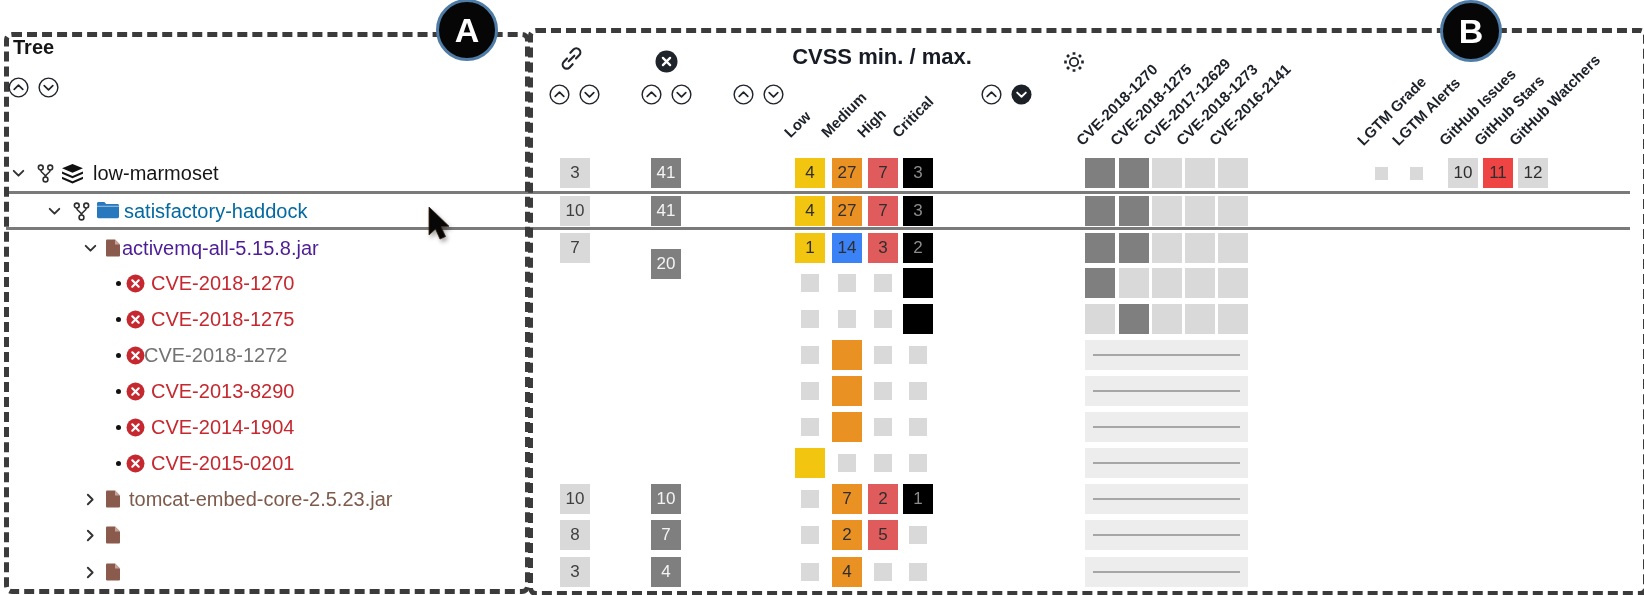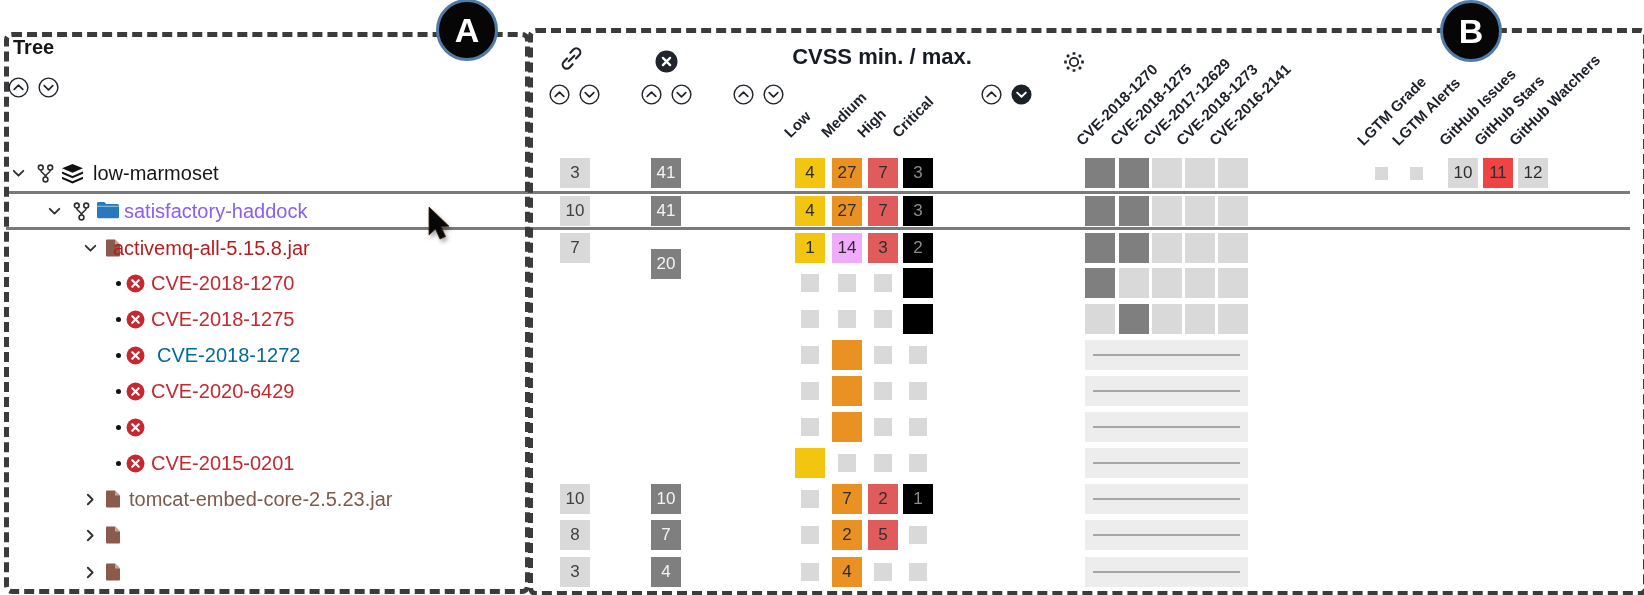--- a/index.html
+++ b/index.html
@@ -146,31 +146,31 @@
         <span class="t-ico" style="left:71px;top:5px"><svg width="21" height="21" viewBox="0 0 20 20" fill="none" stroke="#2e2e2e" stroke-width="1.5">
             <circle cx="5.5" cy="4.3" r="2.3"></circle>
             <circle cx="14.5" cy="4.3" r="2.3"></circle>
             <circle cx="10" cy="15.7" r="2.3"></circle>
             <path d="M5.5 6.6 C5.5 10.4 10 9.4 10 13.4 M14.5 6.6 C14.5 10.4 10 9.4 10 13.4"></path>
           </svg></span>
         <span class="t-ico" style="left:97px;top:5px"><svg width="22" height="18" viewBox="0 0 21 17" fill="#2878bd">
             <path d="M0 2.2 C0 1.4 .6 .8 1.4 .8 H7 l1.8 2 H19.6 c.8 0 1.4 .6 1.4 1.4 V15 c0 .8 -.6 1.4 -1.4 1.4 H1.4 C.6 16.4 0 15.8 0 15 Z"></path>
             <rect x="0" y="4.4" width="21" height="1.2" fill="#fff" opacity=".45"></rect>
           </svg></span>
-        <span class="tree-label" style="left:124px;color:#8b5cf6">satisfactory-haddock</span>
+        <span class="tree-label" style="left:124px;color:#0369a1">satisfactory-haddock</span>
       </div>
       <div class="tree-row" style="left:0;top:233px;width:514px">
         <span class="t-ico" style="left:82px;top:7px"><svg width="17" height="17" viewBox="0 0 16 16">
             <path d="M3.5 5.5 8 10 12.5 5.5" fill="none" stroke="#333" stroke-width="1.8" stroke-linecap="round" stroke-linejoin="round"></path>
           </svg></span>
         <span class="t-ico" style="left:105px;top:5px"><svg width="16" height="20" viewBox="0 0 16 19">
             <path d="M1 2 a1 1 0 0 1 1 -1 H10 l5 5 V17 a1 1 0 0 1 -1 1 H2 a1 1 0 0 1 -1 -1 Z" fill="#8a5a4c"></path>
             <path d="M10 1 l5 5 h-5 Z" fill="#c9a299"></path>
           </svg></span>
-        <span class="tree-label" style="left:113px;color:#b91c1c">activemq-all-5.15.8.jar</span>
+        <span class="tree-label" style="left:122px;color:#4c1d95">activemq-all-5.15.8.jar</span>
       </div>
       <div class="tree-row" style="left:0;top:268px;width:514px">
         <span class="bullet" style="left:116px;top:13px"></span>
         <span class="t-ico" style="left:126px;top:6px"><svg width="19" height="19" viewBox="0 0 19 19">
             <circle cx="9.5" cy="9.5" r="9" fill="#c5282f"></circle>
             <path d="M6.3 6.3 12.7 12.7 M12.7 6.3 6.3 12.7" stroke="#fff" stroke-width="2.2" stroke-linecap="round"></path>
           </svg></span>
         <span class="tree-label" style="left:151px;color:#c5282f">CVE-2018-1270</span>
       </div>
       <div class="tree-row" style="left:0;top:304px;width:514px">
@@ -180,36 +180,37 @@
             <path d="M6.3 6.3 12.7 12.7 M12.7 6.3 6.3 12.7" stroke="#fff" stroke-width="2.2" stroke-linecap="round"></path>
           </svg></span>
         <span class="tree-label" style="left:151px;color:#c5282f">CVE-2018-1275</span>
       </div>
       <div class="tree-row" style="left:0;top:340px;width:514px">
         <span class="bullet" style="left:116px;top:13px"></span>
         <span class="t-ico" style="left:126px;top:6px"><svg width="19" height="19" viewBox="0 0 19 19">
             <circle cx="9.5" cy="9.5" r="9" fill="#c5282f"></circle>
             <path d="M6.3 6.3 12.7 12.7 M12.7 6.3 6.3 12.7" stroke="#fff" stroke-width="2.2" stroke-linecap="round"></path>
           </svg></span>
-        <span class="tree-label" style="left:157px;color:#0369a1">CVE-2018-1272</span>
+        <span class="tree-label" style="left:144px;color:#737373">CVE-2018-1272</span>
       </div>
       <div class="tree-row" style="left:0;top:376px;width:514px">
         <span class="bullet" style="left:116px;top:13px"></span>
         <span class="t-ico" style="left:126px;top:6px"><svg width="19" height="19" viewBox="0 0 19 19">
             <circle cx="9.5" cy="9.5" r="9" fill="#c5282f"></circle>
             <path d="M6.3 6.3 12.7 12.7 M12.7 6.3 6.3 12.7" stroke="#fff" stroke-width="2.2" stroke-linecap="round"></path>
           </svg></span>
-        <span class="tree-label" style="left:151px;color:#c5282f">CVE-2020-6429</span>
+        <span class="tree-label" style="left:151px;color:#c5282f">CVE-2013-8290</span>
       </div>
       <div class="tree-row" style="left:0;top:412px;width:514px">
         <span class="bullet" style="left:116px;top:13px"></span>
         <span class="t-ico" style="left:126px;top:6px"><svg width="19" height="19" viewBox="0 0 19 19">
             <circle cx="9.5" cy="9.5" r="9" fill="#c5282f"></circle>
             <path d="M6.3 6.3 12.7 12.7 M12.7 6.3 6.3 12.7" stroke="#fff" stroke-width="2.2" stroke-linecap="round"></path>
           </svg></span>
+        <span class="tree-label" style="left:151px;color:#c5282f">CVE-2014-1904</span>
       </div>
       <div class="tree-row" style="left:0;top:448px;width:514px">
         <span class="bullet" style="left:116px;top:13px"></span>
         <span class="t-ico" style="left:126px;top:6px"><svg width="19" height="19" viewBox="0 0 19 19">
             <circle cx="9.5" cy="9.5" r="9" fill="#c5282f"></circle>
             <path d="M6.3 6.3 12.7 12.7 M12.7 6.3 6.3 12.7" stroke="#fff" stroke-width="2.2" stroke-linecap="round"></path>
           </svg></span>
         <span class="tree-label" style="left:151px;color:#c5282f">CVE-2015-0201</span>
       </div>
       <div class="tree-row" style="left:0;top:484px;width:514px">
@@ -265,21 +266,21 @@
       <div class="cell" style="left:868px;top:196px;background:#e05c5c;color:#2e2e2e">7</div>
       <div class="cell" style="left:903px;top:196px;background:#000000;color:#8c8c8c">3</div>
       <div class="cell" style="left:1085px;top:196px;background:#7f7f7f"></div>
       <div class="cell" style="left:1119px;top:196px;background:#7f7f7f"></div>
       <div class="cell" style="left:1152px;top:196px;background:#d9d9d9"></div>
       <div class="cell" style="left:1185px;top:196px;background:#d9d9d9"></div>
       <div class="cell" style="left:1218px;top:196px;background:#d9d9d9"></div>
       <div class="cell" style="left:560px;top:233px;background:#d9d9d9;color:#3f3f3f">7</div>
       <div class="cell" style="left:651px;top:249px;background:#7f7f7f;color:#f4f4f4">20</div>
       <div class="cell" style="left:795px;top:233px;background:#f2c511;color:#2e2e2e">1</div>
-      <div class="cell" style="left:832px;top:233px;background:#f0abfc;color:#2e2e2e">14</div>
+      <div class="cell" style="left:832px;top:233px;background:#3b82f6;color:#2e2e2e">14</div>
       <div class="cell" style="left:868px;top:233px;background:#e05c5c;color:#2e2e2e">3</div>
       <div class="cell" style="left:903px;top:233px;background:#000000;color:#8c8c8c">2</div>
       <div class="cell" style="left:1085px;top:233px;background:#7f7f7f"></div>
       <div class="cell" style="left:1119px;top:233px;background:#7f7f7f"></div>
       <div class="cell" style="left:1152px;top:233px;background:#d9d9d9"></div>
       <div class="cell" style="left:1185px;top:233px;background:#d9d9d9"></div>
       <div class="cell" style="left:1218px;top:233px;background:#d9d9d9"></div>
       <div class="dot" style="left:801px;top:274px"></div>
       <div class="dot" style="left:838px;top:274px"></div>
       <div class="dot" style="left:874px;top:274px"></div>

